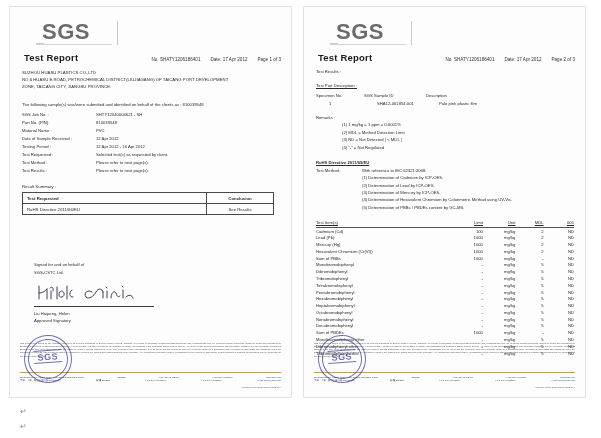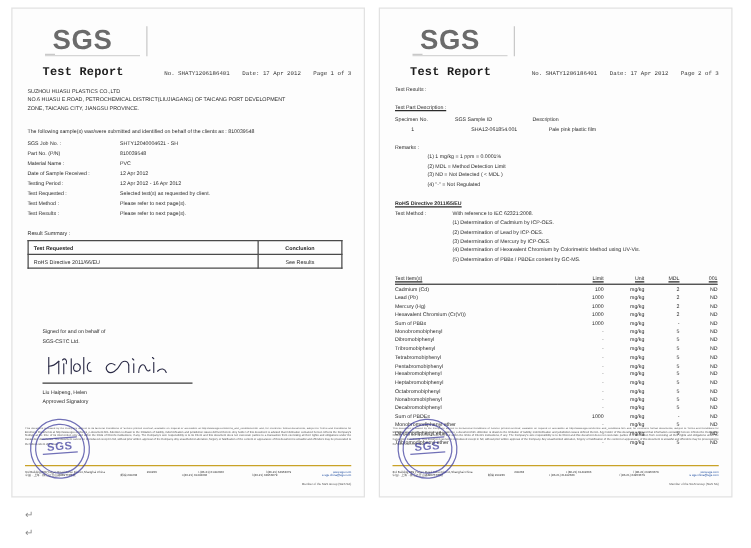--- a/index.html
+++ b/index.html
@@ -31,21 +31,21 @@
     font-family:"Liberation Sans", sans-serif;
     font-weight:bold;font-size:22px;letter-spacing:.5px;
     color:#6b6b6b;line-height:26px;
   }
   .sgs-logo .bar-l,.sgs-logo .bar-r{position:absolute;background:#c9c9c9;}
   .sgs-logo .bar-l{left:-6px;bottom:1px;width:8px;height:1px;}
   .sgs-logo .bar-r{right:-4px;top:2px;width:1px;height:24px;}
   .sgs-logo .bar-u{position:absolute;left:-6px;bottom:0;width:76px;height:1px;background:#d5d5d5;}
 
   
-  .rpt-head{display:flex;align-items:baseline;margin:7px 0 0 14px;font-family:Liberation Mono, monospace;}
+  .rpt-head{display:flex;align-items:baseline;margin:7px 0 0 4px;}
   .rpt-title{font-size:9.5px;font-weight:bold;letter-spacing:.2px;color:#1d1d1d;}
   .rpt-meta{display:flex;flex:1;justify-content:flex-end;gap:10px;font-size:4.6px;color:#333;padding-bottom:1px;}
   .rpt-meta span{white-space:nowrap;}
   .hdr-no{margin-left:14px;}
 
   .addr{margin:6px 0 0 2px;font-size:4.3px;line-height:1.65;color:#2b2b2b;}
   .addr div{white-space:nowrap;}
 
   .lead{margin:12px 0 0 2px;font-size:4.2px;color:#2b2b2b;}
 

